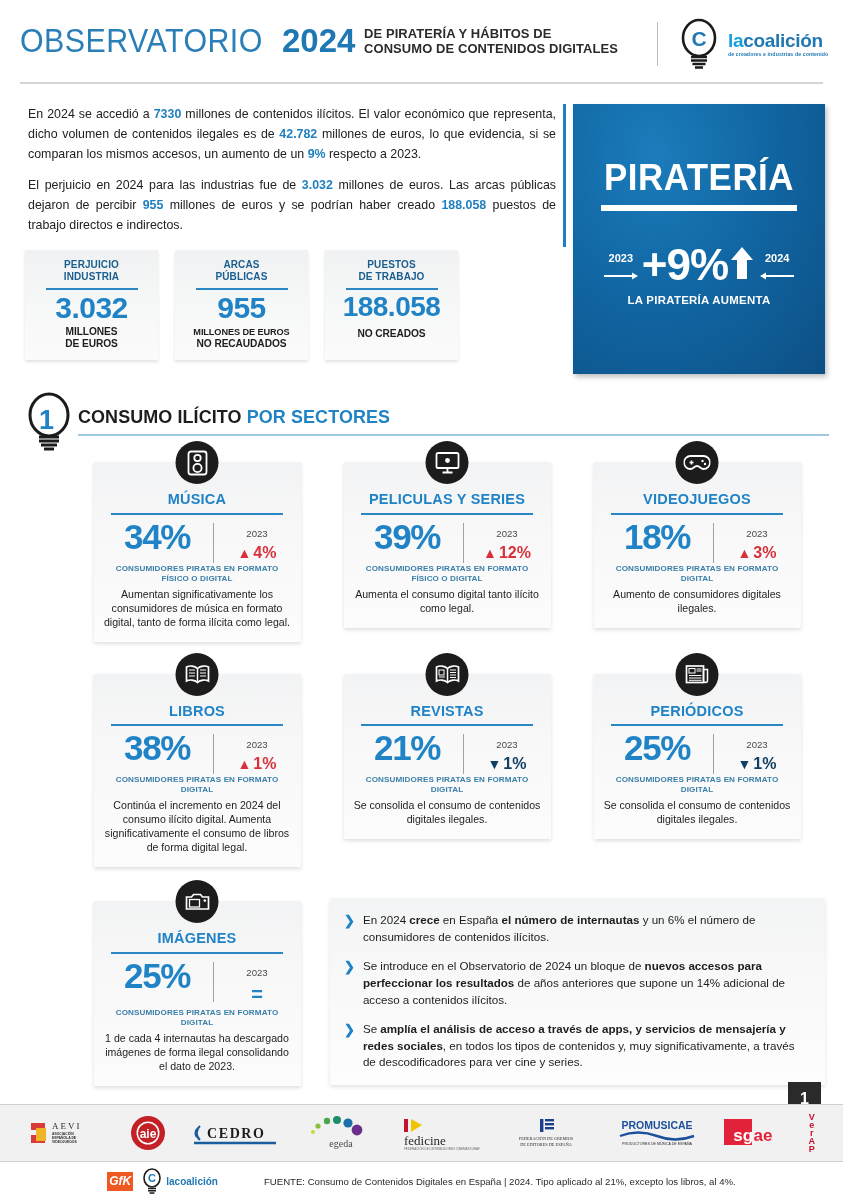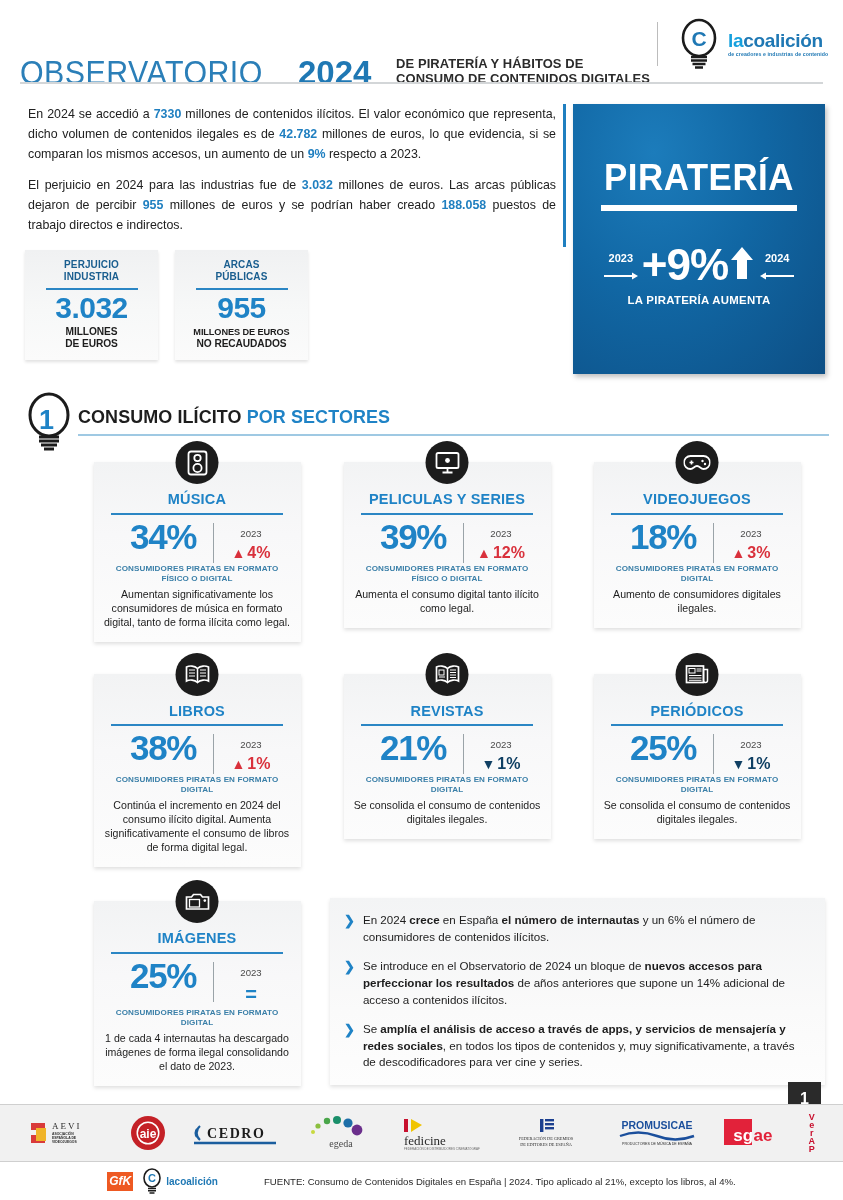--- a/index.html
+++ b/index.html
@@ -10,21 +10,21 @@
     color:#1b1b1b;
     position:relative;
     overflow:hidden;
   }
   .page { position:relative; width:843px; height:1200px; background:#fff; }
 
   
   .header { position:absolute; left:0; top:0; width:843px; height:88px; }
   .hdr-title {
     position:absolute; left:20px; top:24px;
-    display:flex; align-items:flex-start; gap:16px;margin-top:32px;
+    display:flex; align-items:flex-end; gap:0px;
   }
   .hdr-obs {
     font-size:33px; letter-spacing:.5px; font-weight:400;
     color:#2b7fb8; line-height:1; font-family:"Liberation Sans", sans-serif;
     transform:scaleX(0.92); transform-origin:left bottom;
   }
   .hdr-year {
     font-size:33px; font-weight:bold; color:#1f78b4; line-height:1;
     margin-left:-2px;
   }
@@ -122,21 +122,21 @@
   }
   .card-icon {
     position:absolute; left:50%; top:-21px; transform:translateX(-50%);
     width:43px; height:43px; border-radius:50%; background:#1c1c1c;
     display:flex; align-items:center; justify-content:center;
   }
   .card-title {
     font-size:14.5px; font-weight:bold; color:#1f83c6; letter-spacing:.2px; line-height:1;text-align:center;
   }
   .card-rule { width:172px; height:2px; background:#2b86c4; margin:6px auto 4px; }
-  .card-figs { display:flex; align-items:flex-start; justify-content:center; gap:0px; }
+  .card-figs { display:flex; align-items:flex-start; justify-content:center; gap:6px; }
   .big-pct {
     font-size:35px; font-weight:bold; color:#1f83c6; line-height:1.02; letter-spacing:-1.4px;
     min-width:96px; text-align:center;
   }
   .vdiv { width:1px; background:#9aa3a8; height:40px; margin:4px 9px 0 2px; }
   .delta { padding-top:4px; min-width:56px; }
   .delta .yr { font-size:9.6px; color:#4a4a4a; font-weight:normal; line-height:1; }
   .delta .dval {
     font-size:16px; font-weight:bold; line-height:1.25; margin-top:2px;
     display:flex; align-items:center; justify-content:center; gap:2px;
@@ -251,20 +251,31 @@
     <div class="statbox">
       <div class="sb-title">
         <span>ARCAS</span><br>
         <span>PÚBLICAS</span>
       </div>
       <div class="sb-rule"></div>
       <div class="sb-num">955</div>
       <div class="sb-unit">
         <span style="font-size:9.2px">MILLONES DE EUROS</span><br>
         <span>NO RECAUDADOS</span>
+      </div>
+    </div>
+    <div class="statbox wide">
+      <div class="sb-title">
+        <span>PUESTOS</span><br>
+        <span>DE TRABAJO</span>
+      </div>
+      <div class="sb-rule"></div>
+      <div class="sb-num">188.058</div>
+      <div class="sb-unit" style="margin-top:7px">
+        <span>NO CREADOS</span>
       </div>
     </div>
   </div>
 
   <div class="pirata">
     <div class="pirata-title">PIRATERÍA</div>
     <div class="pirata-rule"></div>
     <div class="pirata-row">
       <div class="yr-block">
         <span class="yr-left">2023</span>

